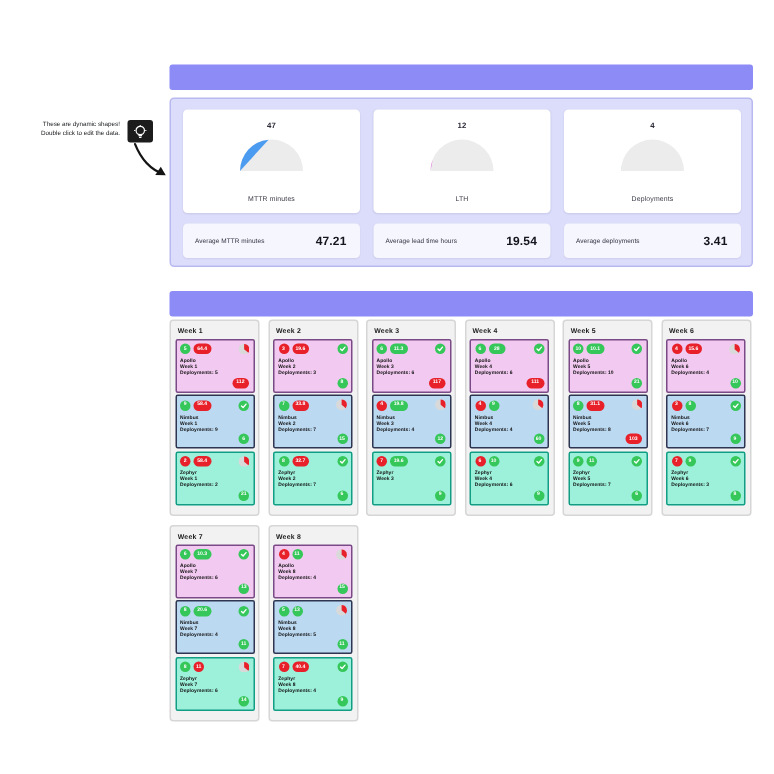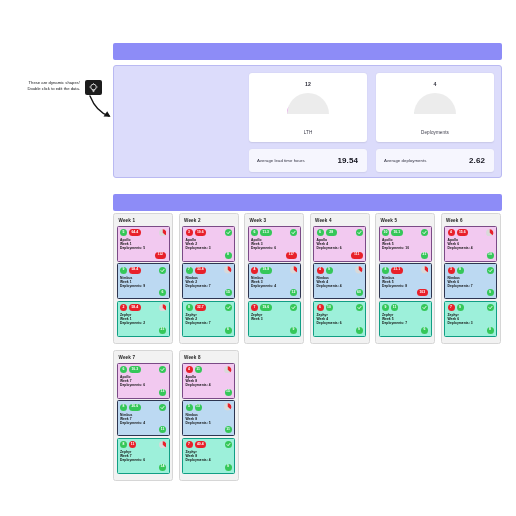--- a/index.html
+++ b/index.html
@@ -161,20 +161,36 @@
   <svg class="arrow" viewBox="0 0 28 26">
     <path d="M2,2 C6,12 12,19 21,22" fill="none" stroke="#141414" stroke-width="1.4" stroke-linecap="round"></path>
     <path d="M15.5,22.6 L22.5,22.8 L19.2,17.2 Z" fill="#141414"></path>
   </svg>
 </div>
 
 <div class="purple-bar" id="bar-top"></div>
 <div class="purple-bar" id="bar-mid"></div>
 
 <div id="metrics-panel">
+    <div class="metric-col c0">
+      <div class="gauge-card">
+        <div class="gauge-value">47</div>
+        <div class="gauge-wrap">
+          <svg width="46" height="23" viewBox="0 0 46 23">
+            <path d="M2,23 A21,21 0 0 1 44,23 Z" fill="#ececec"></path>
+            <path d="M2,23 A21,21 0 0 1 21.02,2.09 Z" fill="#4b9bf0"></path>
+          </svg>
+        </div>
+        <div class="gauge-label">MTTR minutes</div>
+      </div>
+      <div class="stat-card">
+        <span class="stat-label">Average MTTR minutes</span>
+        <span class="stat-value">47.21</span>
+      </div>
+    </div>
     <div class="metric-col c1">
       <div class="gauge-card">
         <div class="gauge-value">12</div>
         <div class="gauge-wrap">
           <svg width="46" height="23" viewBox="0 0 46 23">
             <path d="M2,23 A21,21 0 0 1 44,23 Z" fill="#ececec"></path>
             <path d="M2,23 A21,21 0 0 1 3.47,15.27 Z" fill="#dd5fe0"></path>
           </svg>
         </div>
         <div class="gauge-label">LTH</div>
@@ -190,21 +206,21 @@
         <div class="gauge-wrap">
           <svg width="46" height="23" viewBox="0 0 46 23">
             <path d="M2,23 A21,21 0 0 1 44,23 Z" fill="#ececec"></path>
             <path d="M2,23 A21,21 0 0 1 2.26,19.71 Z" fill="#12b8a2"></path>
           </svg>
         </div>
         <div class="gauge-label">Deployments</div>
       </div>
       <div class="stat-card">
         <span class="stat-label">Average deployments</span>
-        <span class="stat-value">2.62</span>
+        <span class="stat-value">3.41</span>
       </div>
     </div>
   </div>
 
 <div id="weeks-region">
   <div class="week-row row1" id="week-row-1">
       <div class="week-card" style="left: 0px;">
         <div class="week-title">Week 1</div>
         <div class="panel-stack">
           <div class="svc-panel p-apollo">

